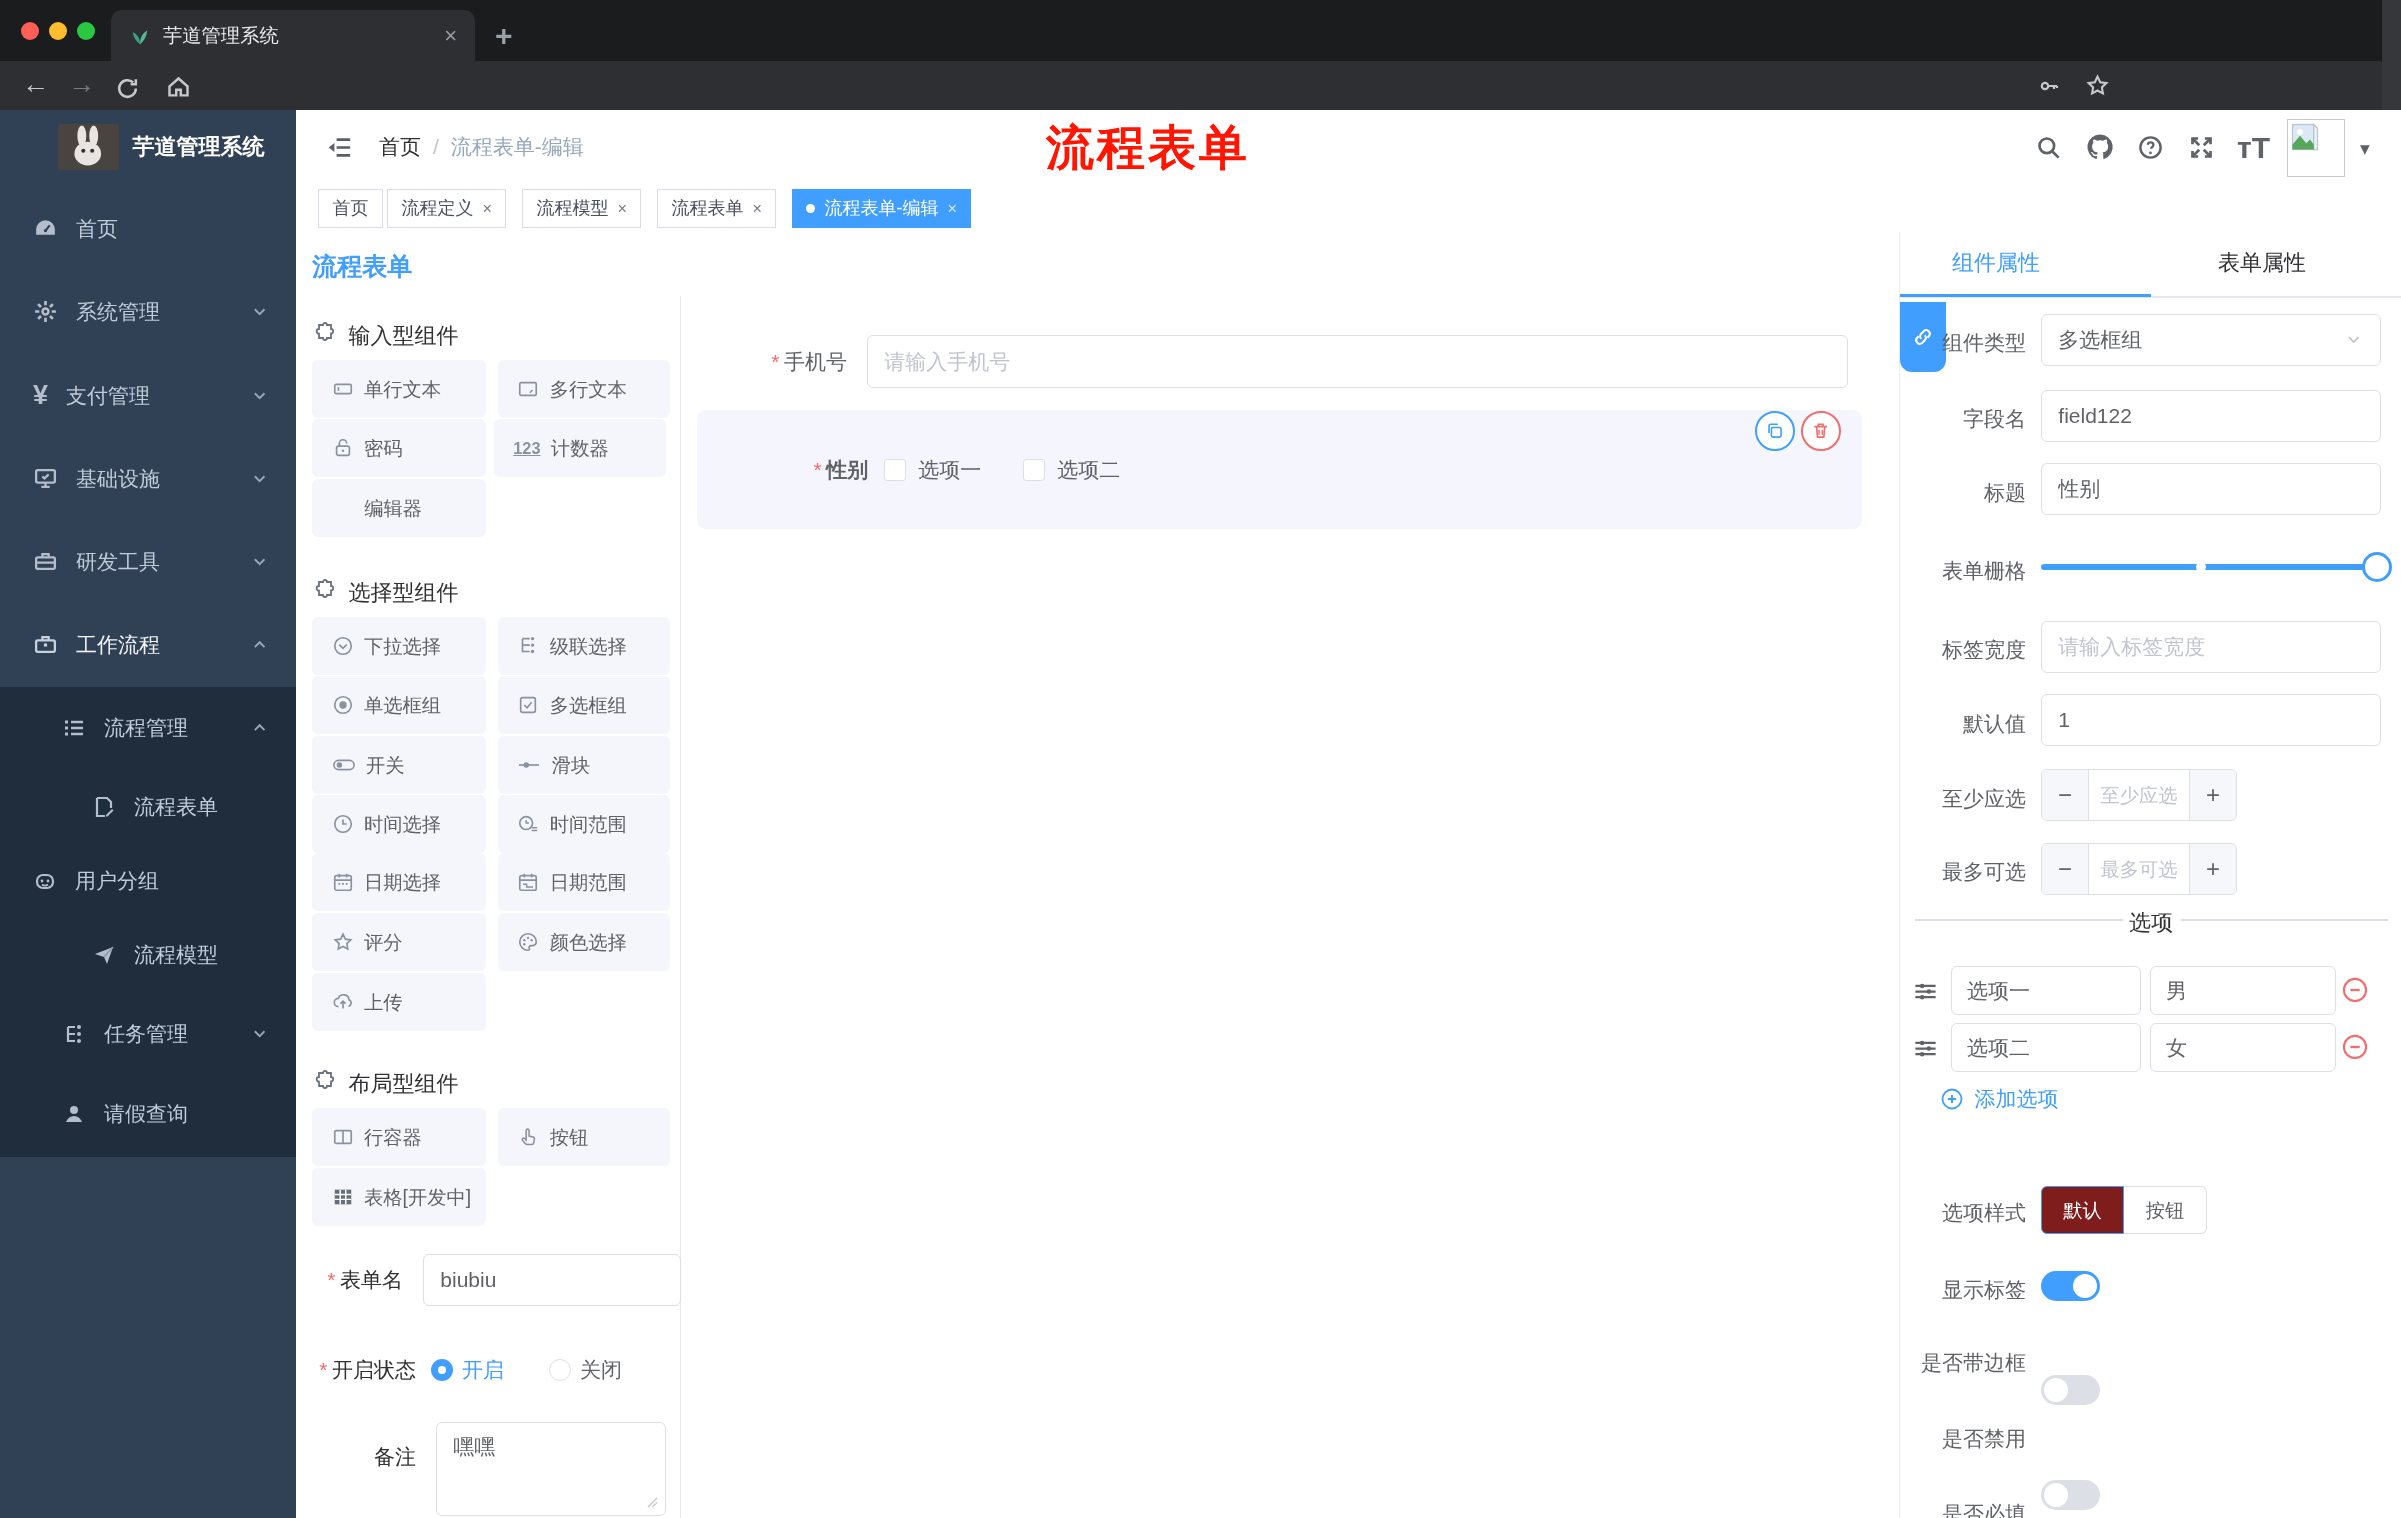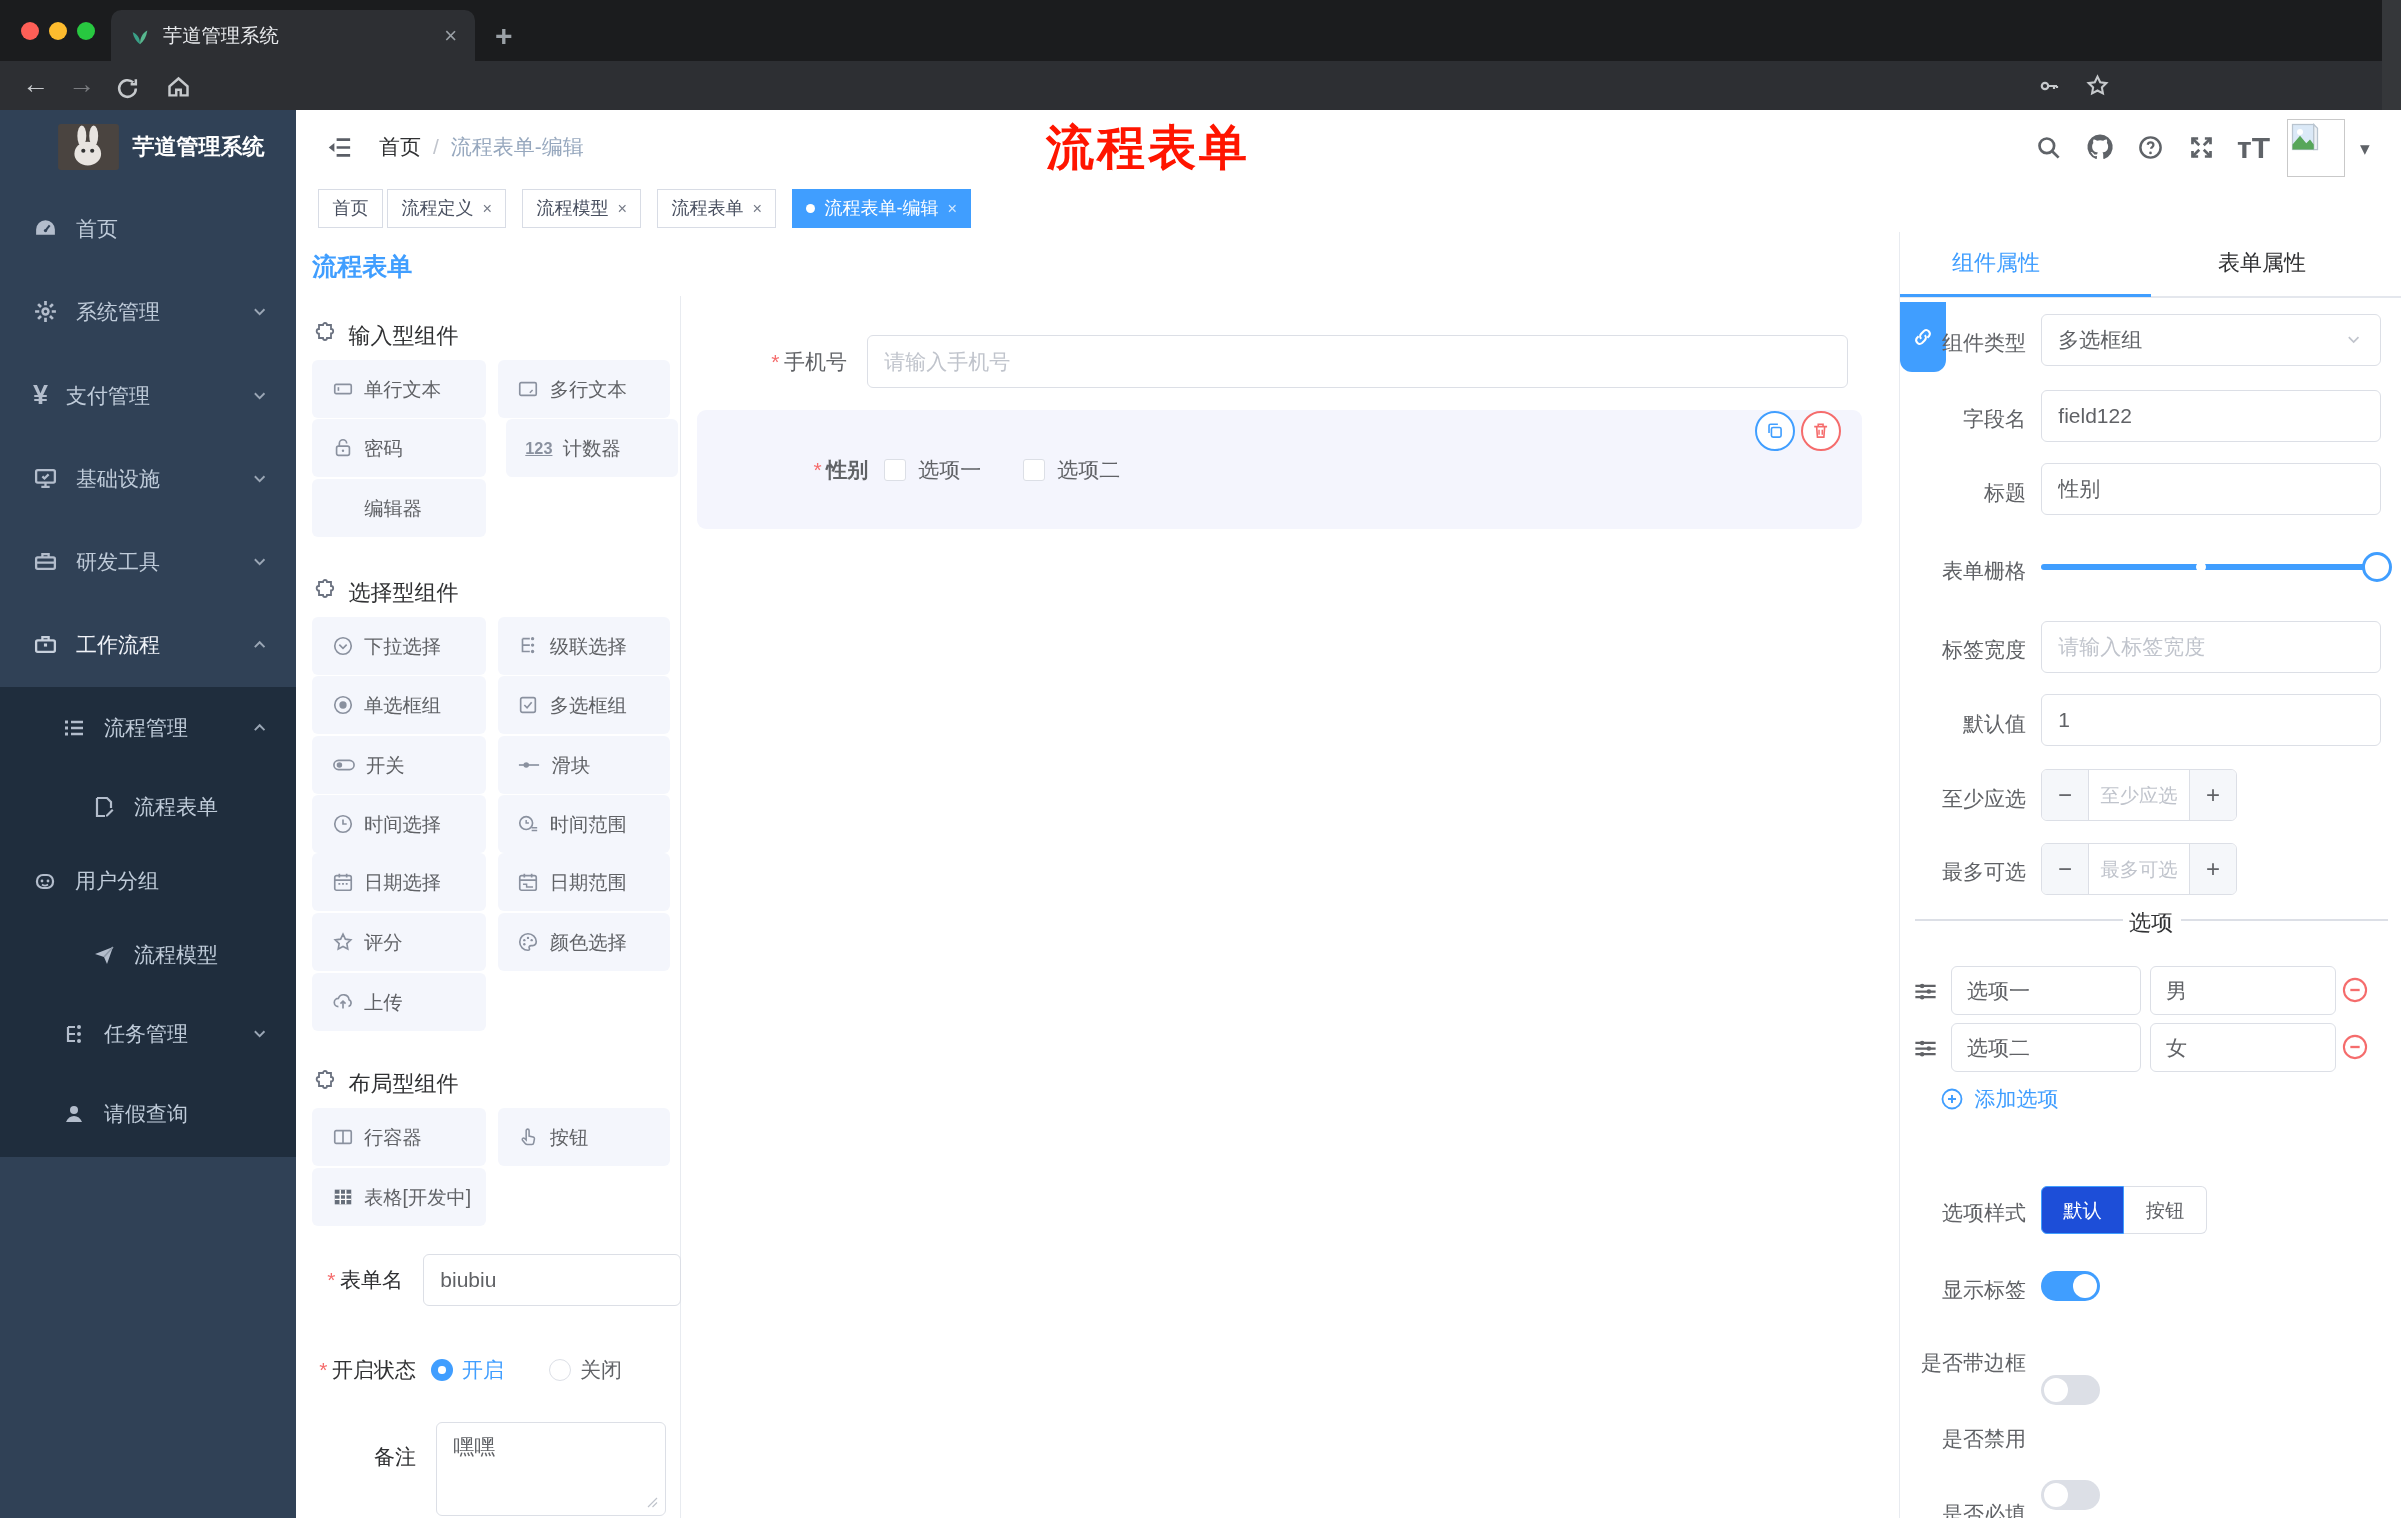--- a/index.html
+++ b/index.html
@@ -79,21 +79,21 @@
   .selectbox{width:340px;height:52px;border:1.5px solid #dcdfe6;border-radius:6px;background:#fff;display:flex;
              align-items:center;justify-content:space-between;padding:0 16.3px;box-sizing:border-box;
              font-size:21px;color:#606266;cursor:pointer}
   .stepper{width:196px;height:52px;border:1.5px solid #dcdfe6;border-radius:6px;background:#fff;display:flex;box-sizing:border-box;overflow:hidden}
   .stepbtn{width:46px;background:#f5f7fa;color:#606266;font-size:24px;display:flex;align-items:center;justify-content:center;cursor:pointer}
   .stepmid{flex:1;display:flex;align-items:center;justify-content:center;font-size:19.3px;color:#c0c4cc;
            border-left:1.5px solid #dcdfe6;border-right:1.5px solid #dcdfe6}
   .optinp{height:49px;border:1.5px solid #dcdfe6;border-radius:6px;background:#fff;font-size:21px;color:#606266;
           padding:0 15px;box-sizing:border-box;display:flex;align-items:center}
   .seg{height:48px;display:flex;align-items:center;justify-content:center;font-size:19.3px;box-sizing:border-box;cursor:pointer}
-  .seg.on{background:#1d4ed8;color:#fff;border:1.5px solid #409eff;border-radius:6px 0 0 6px}
+  .seg.on{background:#7f1d1d;color:#fff;border:1.5px solid #409eff;border-radius:6px 0 0 6px}
   .seg.off{background:#fff;color:#606266;border:1.5px solid #dcdfe6;border-left:none;border-radius:0 6px 6px 0}
   .switch{width:59px;height:30px;border-radius:15px;position:relative;cursor:pointer}
   .switch.on{background:#409eff}
   .switch.off{background:#dcdfe6}
   .switch .knob{position:absolute;top:3px;width:24px;height:24px;border-radius:50%;background:#fff}
   .switch.on .knob{right:3px}
   .switch.off .knob{left:3px}
   .divline{position:absolute;height:1.5px;background:#dcdfe6;top:12px}
 </style>
 </head>
@@ -416,21 +416,21 @@
       <span>多行文本</span>
     </div>
     <div class="citem" style="left:16.3px;top:123px;width:174px">
       <svg class="cic" width="22" height="22" viewBox="0 0 24 24">
           <rect x="5" y="10" width="14" height="10" rx="2" fill="none" stroke="#8a919f" stroke-width="1.8"></rect>
           <path d="M8 10V7a4 4 0 0 1 8 0" fill="none" stroke="#8a919f" stroke-width="1.8"></path>
           <circle cx="12" cy="15" r="1.3" fill="#8a919f"></circle>
         </svg>
       <span>密码</span>
     </div>
-    <div class="citem" style="left:210px;top:123px;width:172px">
+    <div class="citem" style="left:198px;top:123px;width:172px">
       <span class="cic" style="font-size:16.3px;font-weight:bold;text-decoration:underline">123</span>
       <span>计数器</span>
     </div>
     <div class="citem" style="left:16.3px;top:183px;width:174px;padding-left:52px">
       <span>编辑器</span>
     </div>
 
     <div class="sechdr" style="left:18px;top:282px">
       <svg width="24" height="24" viewBox="0 0 24 24">
         <path d="M9 4a2 2 0 0 1 4 0h4v4a2.2 2.2 0 0 1 0 4.4V17h-4a2 2 0 0 1-4 0H5v-4.3A2.2 2.2 0 0 1 5 8V4z" fill="none" stroke="#6b7280" stroke-width="1.8"></path>

